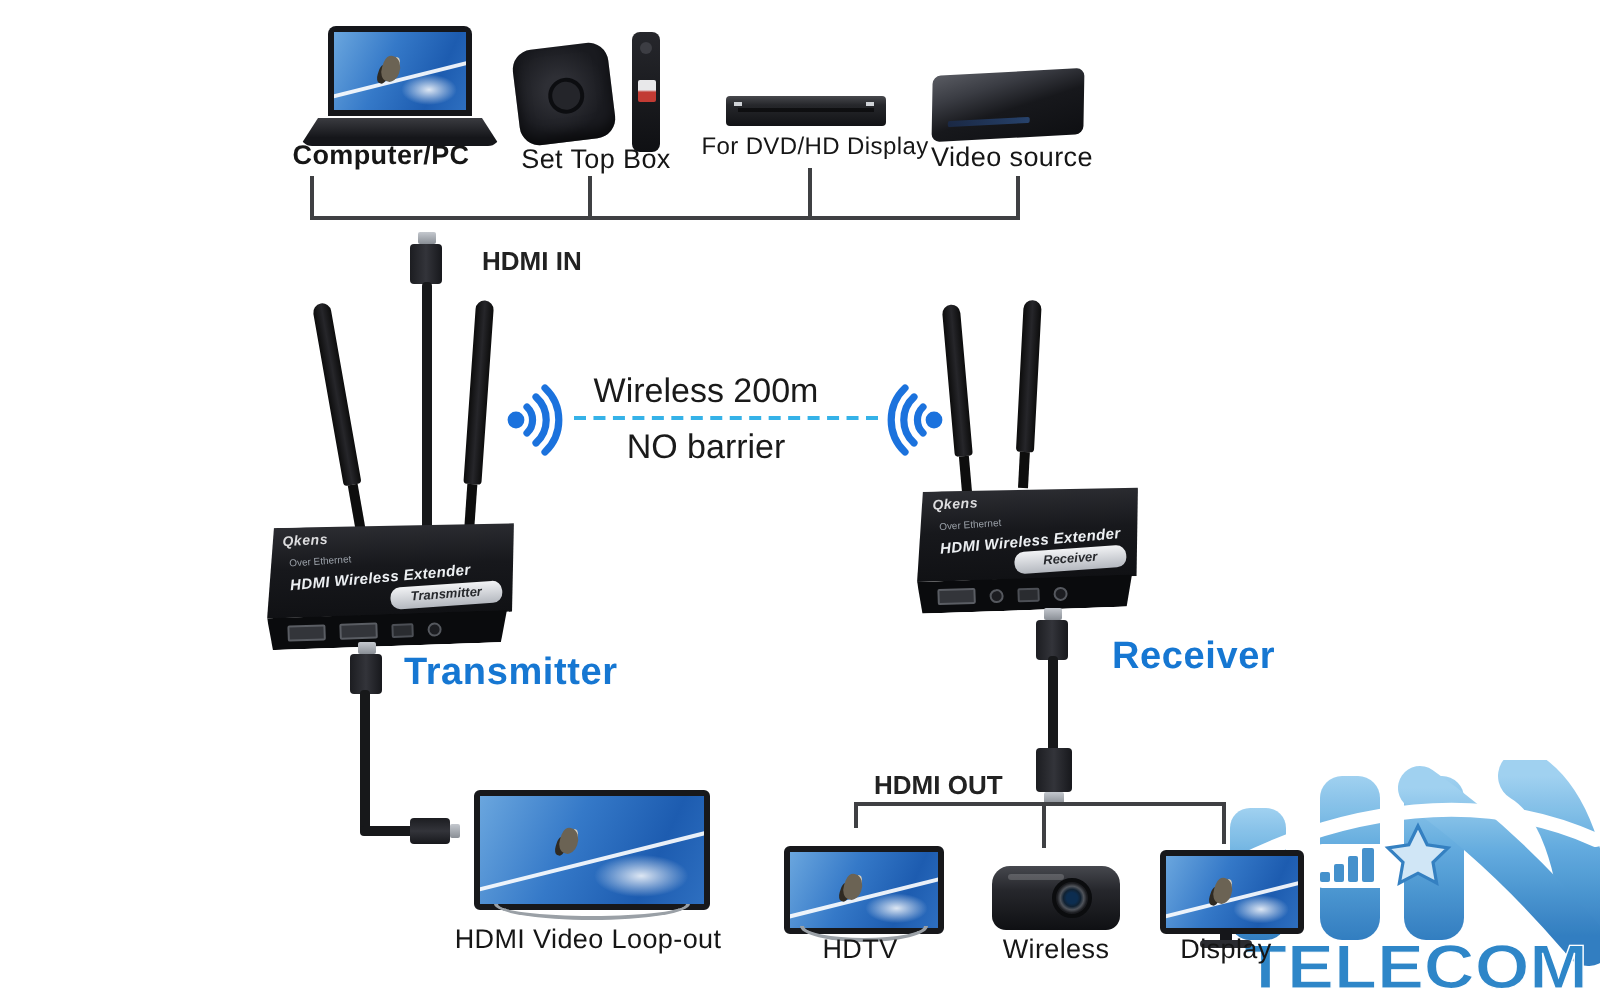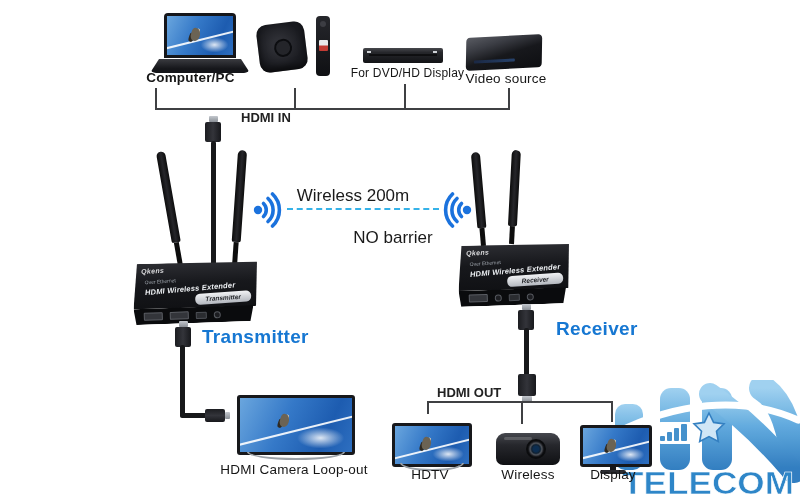--- a/index.html
+++ b/index.html
@@ -143,56 +143,57 @@
         <div class="ski"></div>
       </div>
     <div class="base"></div>
   </div>
   <div class="lbl" style="left:133px;top:70px;width:115px;font-weight:bold;">Computer/PC</div>
 
   <div class="abs stb">
     <div class="boxx"></div>
     <div class="remote"></div>
   </div>
+  <div class="lbl" style="left:242px;top:72px;width:112px;">Set Top Box</div>
 
   <div class="abs dvd"></div>
   <div class="lbl lbl-sm" style="left:350px;top:66px;width:115px;">For DVD/HD Display</div>
 
   <div class="abs vsrc"></div>
   <div class="lbl" style="left:450px;top:71px;width:112px;">Video source</div>
 
   <div class="vline" style="left:155px;top:88px;height:20px;"></div>
   <div class="vline" style="left:294px;top:88px;height:20px;"></div>
   <div class="vline" style="left:404px;top:84px;height:24px;"></div>
   <div class="vline" style="left:508px;top:88px;height:20px;"></div>
   <div class="hline" style="left:155px;top:108px;width:355px;"></div>
 
   <div class="plug-up" style="left:205px;top:122px;"></div>
   <div class="cable-v" style="left:211px;top:141px;height:124px;"></div>
-  <div class="port-lbl" style="left:241px;top:110px;">HDMI IN</div>
+  <div class="port-lbl" style="left:241px;top:123px;">HDMI IN</div>
 
   <svg class="wifi" style="left:252px;top:192px;" viewBox="0 0 36 36">
     <g stroke="#1b72dd" stroke-width="3.6" fill="none" stroke-linecap="round">
       <path d="M11.5 11.5 a9 9 0 0 1 0 13"></path>
       <path d="M16 6.5 a15.5 15.5 0 0 1 0 23"></path>
       <path d="M20.5 2 a22 22 0 0 1 0 32"></path>
     </g>
     <circle cx="6" cy="18" r="4.2" fill="#1b72dd"></circle>
   </svg>
   <svg class="wifi flip" style="left:437px;top:192px;" viewBox="0 0 36 36">
     <g stroke="#1b72dd" stroke-width="3.6" fill="none" stroke-linecap="round">
       <path d="M11.5 11.5 a9 9 0 0 1 0 13"></path>
       <path d="M16 6.5 a15.5 15.5 0 0 1 0 23"></path>
       <path d="M20.5 2 a22 22 0 0 1 0 32"></path>
     </g>
     <circle cx="6" cy="18" r="4.2" fill="#1b72dd"></circle>
   </svg>
   <div class="dash" style="left:287px;top:208px;width:152px;"></div>
   <div class="wl-txt" style="left:278px;top:186px;">Wireless 200m</div>
-  <div class="wl-txt" style="left:278px;top:228px;margin-left:40px;">NO barrier</div>
+  <div class="wl-txt" style="left:278px;top:214px;">NO barrier</div>
 
   <div class="ant" style="left:176px;top:150px;transform:rotate(-10deg);">
     <div class="paddle" style="height:92px;"></div>
       <div class="stem" style="height:24px;"></div>
   </div>
   <div class="ant" style="left:230px;top:150px;transform:rotate(4deg);">
     <div class="paddle" style="height:92px;"></div>
       <div class="stem" style="height:24px;"></div>
   </div>
   <div class="ext" style="left:133px;top:262px;width:125px;">
@@ -212,21 +213,21 @@
 
   <div class="plug-up" style="left:175px;top:327px;"></div>
   <div class="cable-v" style="left:180px;top:345px;height:72px;"></div>
   <div class="cable-h" style="left:180px;top:413px;width:28px;"></div>
   <div class="plug-right" style="left:205px;top:409px;"></div>
 
   <div class="tvf" style="left:237px;top:395px;width:112px;height:54px;">
     <div class="ski"></div>
   </div>
   <div class="tv-arc" style="left:247px;top:452px;width:94px;"></div>
-  <div class="lbl" style="left:218px;top:462px;width:152px;">HDMI Camera Loop-out</div>
+  <div class="lbl" style="left:218px;top:462px;width:152px;">HDMI Video Loop-out</div>
 
   <div class="ant" style="left:479px;top:152px;transform:rotate(-5deg);">
     <div class="paddle" style="height:76px;"></div>
       <div class="stem" style="height:18px;"></div>
   </div>
   <div class="ant" style="left:507px;top:150px;transform:rotate(3deg);">
     <div class="paddle" style="height:76px;"></div>
       <div class="stem" style="height:18px;"></div>
   </div>
   <div class="ext" style="left:458px;top:244px;width:112px;">

